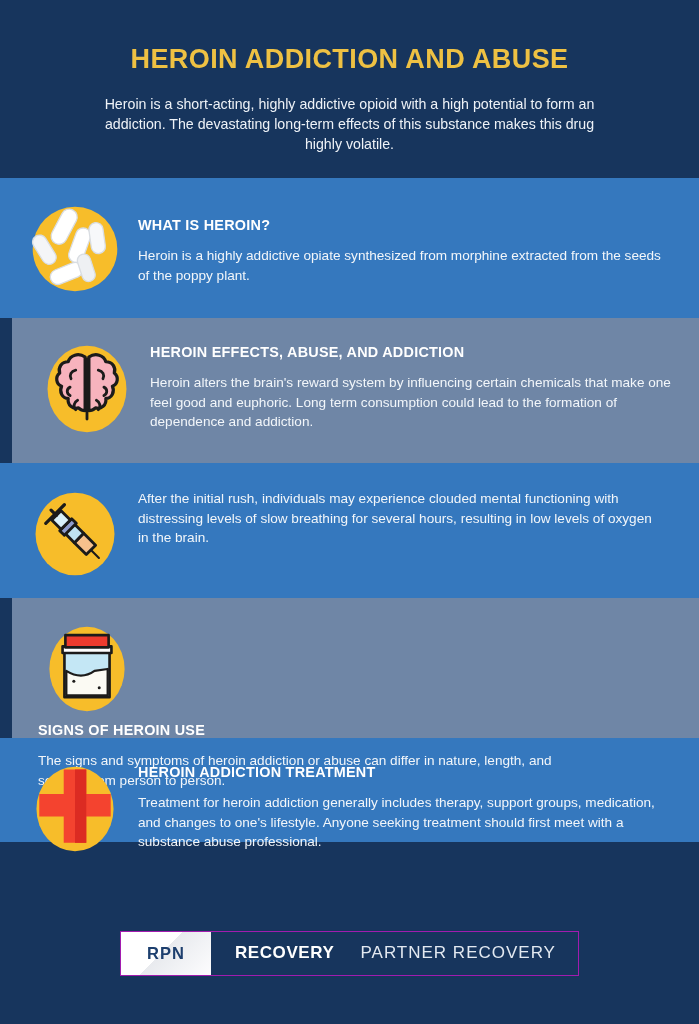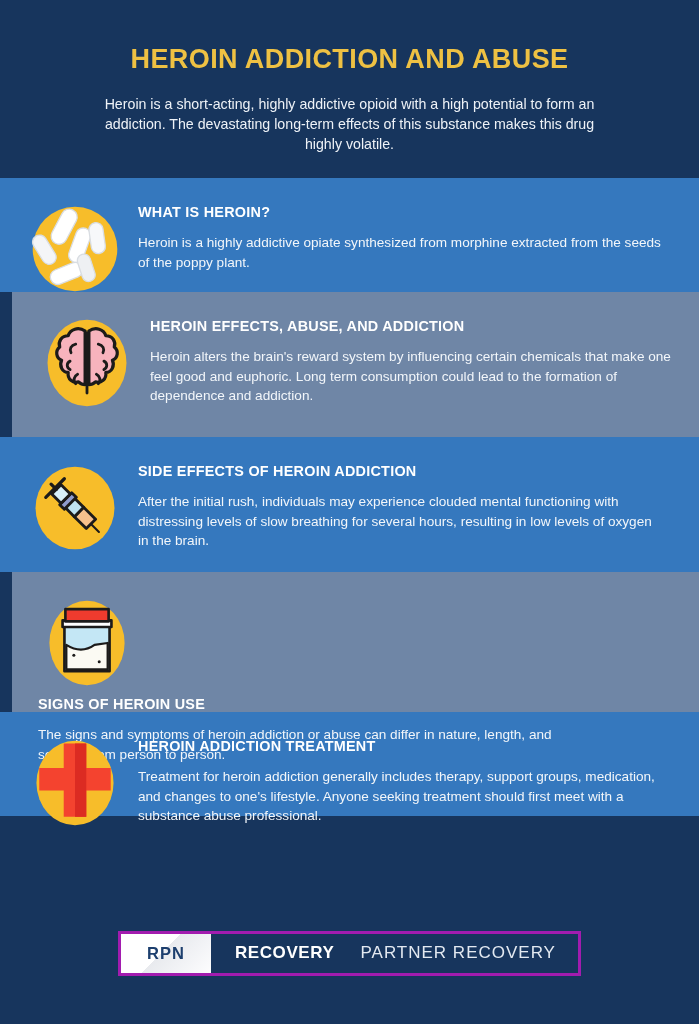--- a/index.html
+++ b/index.html
@@ -27,21 +27,21 @@
     line-height:20px;
     font-weight:400;
     padding:0 90px;
   }
 
   
   .band { display:flex; align-items:flex-start; padding:22px 26px 20px 26px; }
   .band.blue { background:#3578be; }
   .band.gray { background:#6f86a6;margin-left:12px; }
 
-  .band-1 { height:114px; }
+  .band-1 { height:140px;align-items:center; }
   .band-2 { height:145px; }
   .band-3 { height:135px; }
   .band-4 { height:140px;flex-direction:column; }
   .band-5 { height:104px;justify-content:space-between; }
 
   .icon-wrap {
     flex:0 0 auto;
     width:98px; height:98px;
     margin-right:14px;
     display:flex; align-items:center; justify-content:center;
@@ -66,21 +66,21 @@
   
   .footer {
     position:absolute; left:0; bottom:0;
     width:699px; height:142px;
     background:#17355d;
     display:flex; align-items:center; justify-content:center;
   }
   .logo {
     display:flex; align-items:stretch;
     height:45px;
-    border:3px solid #a21caf;
+    border:1px solid #a21caf;
     background:#17355d;
   }
   .logo-mark {
     background:linear-gradient(135deg,#ffffff 0%,#ffffff 46%,#e8eaee 46%,#fdfdfe 100%);
     color:#1d3f6e;
     font-size:16.5px;
     font-weight:bold;
     letter-spacing:1px;
     display:flex; align-items:center; justify-content:center;
     padding:0 26px;
@@ -157,21 +157,20 @@
           <rect x="43" y="56" width="14" height="18" fill="#f6c08c"></rect>
           <rect x="43" y="42" width="14" height="14" fill="#bfe3f2"></rect>
           <rect x="41" y="36" width="18" height="7" fill="#8f9ccd"></rect>
           <rect x="43" y="22" width="14" height="14" fill="#d8f0fa"></rect>
           <line x1="36" y1="20" x2="64" y2="20" stroke-width="3.4"></line>
           <line x1="50" y1="14" x2="50" y2="22" stroke-width="3.4"></line>
         </g>
       </svg>
     </div>
     <div class="txt-wrap">
-      <div class="sec-head">SIDE EFFECTS OF HEROIN ADDICTION</div>
       <div class="sec-body">After the initial rush, individuals may experience clouded mental functioning with distressing levels of slow breathing for several hours, resulting in low levels of oxygen in the brain.</div>
     </div>
   </div>
 
   <div class="band gray band-4">
     <div class="icon-wrap">
       <svg width="94" height="94" viewBox="0 0 100 100">
         <ellipse cx="50" cy="50" rx="40" ry="45" fill="#f7bd2a"></ellipse>
         <g stroke="#1c1b1a" stroke-width="2.8" stroke-linejoin="round">
           <rect x="26" y="32" width="48" height="48" fill="#c4e7f5"></rect>

